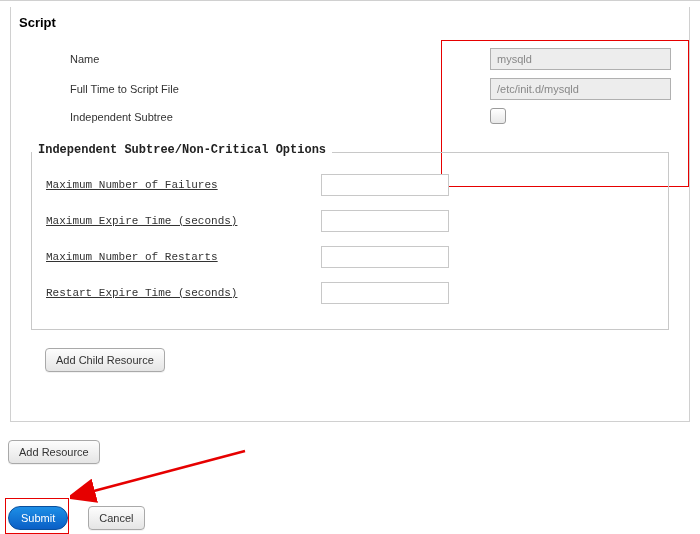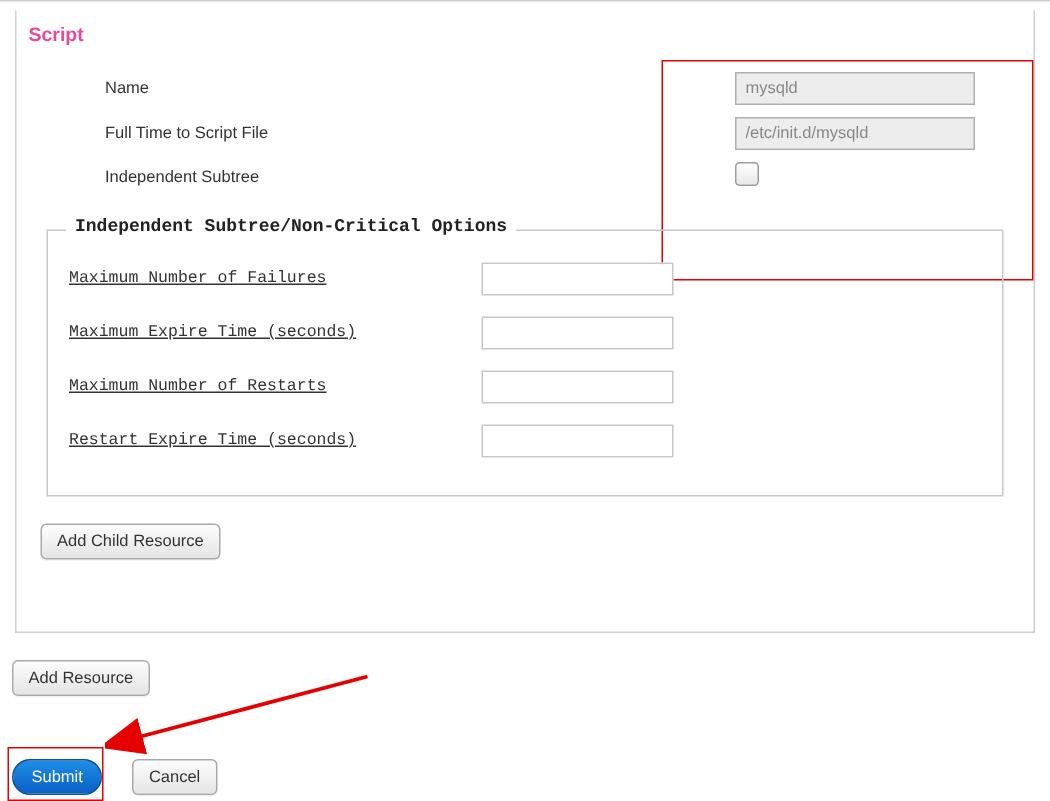--- a/index.html
+++ b/index.html
@@ -26,38 +26,38 @@
     border-right: 1px solid #d0d0d0;
     border-bottom: 1px solid #d0d0d0;
     padding: 0 0 20px 0;
     box-sizing: border-box;
     height: 415px;
   }
   .section-title {
     font-weight: bold;
     font-size: 13px;
     padding: 8px 0 14px 8px;
-    color: #ec4899;
+    color: #000000;
   }
   .script-row {
     display: flex;
     align-items: center;
     padding: 4px 12px;
     font-size: 11px;
     color: #333;
   }
   .script-row .lbl {
     flex: 0 0 420px;
     padding-left: 47px;
   }
   .script-row .ctrl {
     flex: 1;
   }
   .txtfield {
-    width: 160px;
+    width: 181px;
     height: 22px;
     box-sizing: border-box;
     border: 1px solid #b0b0b0;
     background: #ededed;
     color: #888;
     font-family: inherit;
     font-size: 11px;
     padding: 0 6px;
   }
   .chk {
@@ -78,21 +78,21 @@
 
   .fieldset {
     margin: 22px 20px 0 20px;
     border: 1px solid #c8c8c8;
     padding: 14px 14px 18px 14px;
     position: relative;
   }
   .fieldset .legend {
     position: absolute;
     top: -10px;
-    left: 12px;
+    left: 0;
     background: #fff;
     padding: 0 6px;
     font-family: "Courier New", monospace;
     font-weight: bold;
     font-size: 12px;
     color: #222;
   }
   .opt-row {
     display: flex;
     align-items: center;
@@ -119,21 +119,21 @@
     border-radius: 4px;
     background: linear-gradient(#fdfdfd, #e5e5e5);
     font-family: inherit;
     font-size: 11px;
     color: #333;
     padding: 5px 10px;
     cursor: pointer;
     box-shadow: 0 1px 0 rgba(0,0,0,0.05);
   }
   .add-child-wrap {
-    margin: 18px 20px 0 16px;
+    margin: 18px 20px 0 34px;
   }
   .below-area {
     padding: 18px 0 0 8px;
   }
 
   .action-row {
     position: absolute;
     left: 8px;
     bottom: 4px;
     display: flex;

